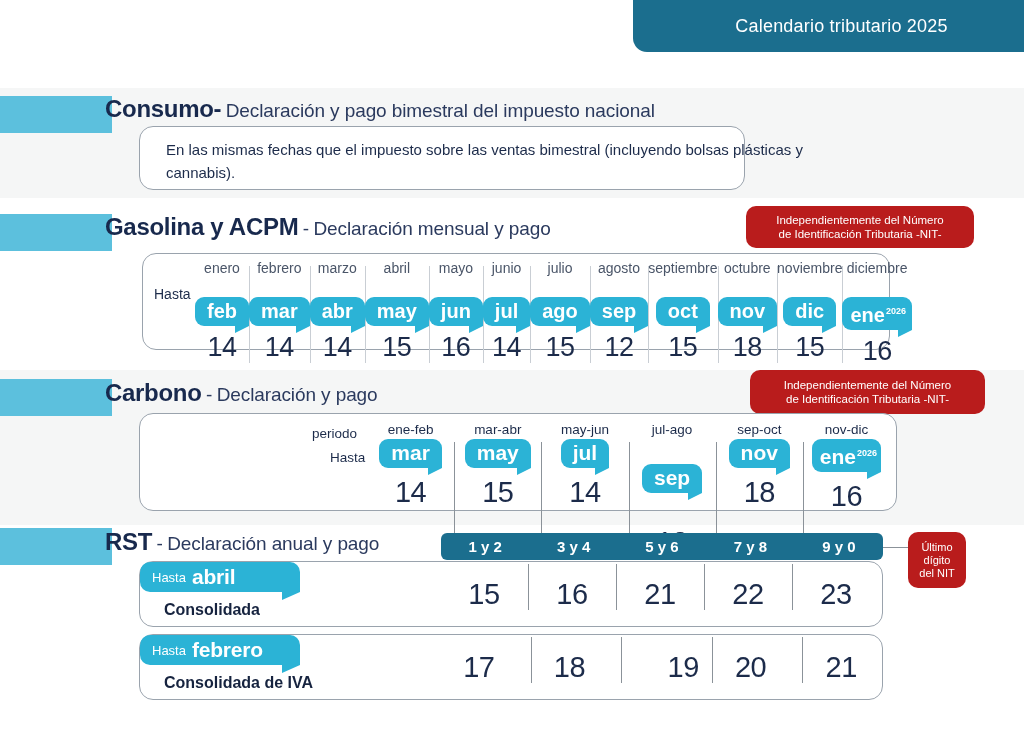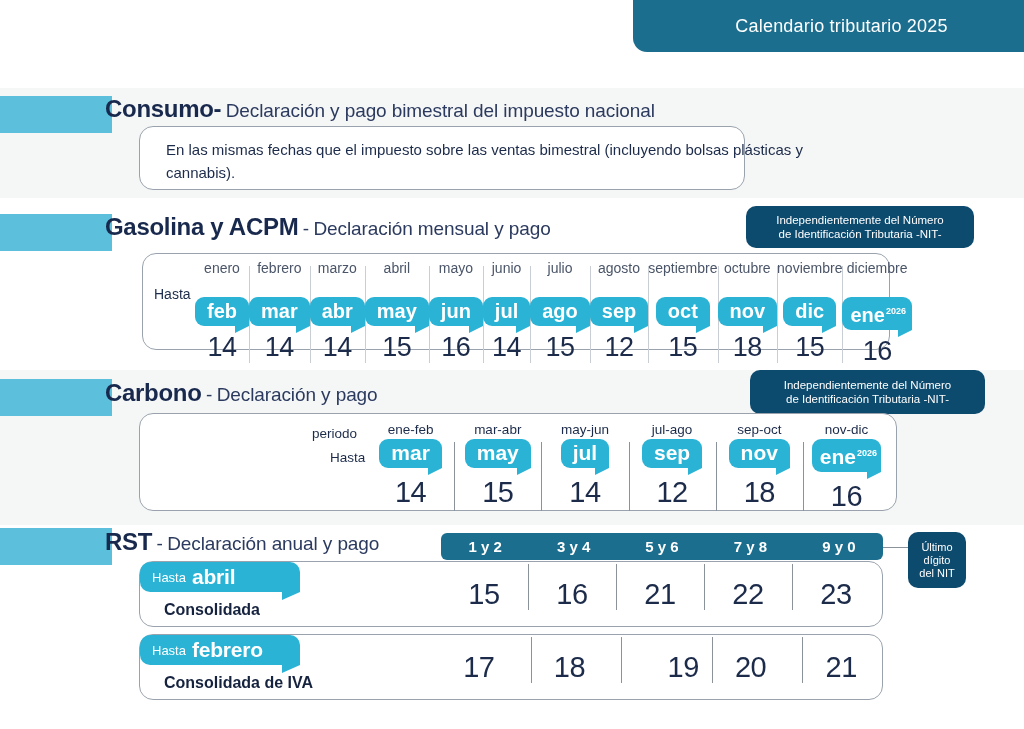--- a/index.html
+++ b/index.html
@@ -39,21 +39,21 @@
   }
 
   
   .card{
     position:absolute;background:#ffffff;border:1px solid #9aa3ad;border-radius:14px;
     box-sizing:border-box;
   }
 
   
   .nit-note{
-    position:absolute;background:#0c4a6e;border-radius:10px;
+    position:absolute;background:#b91c1c;border-radius:10px;
     color:#ffffff;font-size:11.5px;line-height:14px;text-align:center;
     display:flex;flex-direction:column;align-items:center;justify-content:center;
     padding:4px 10px;box-sizing:border-box;
   }
 
   
   .mbadge{
     position:relative;display:inline-block;background:#2bb3d6;
     color:#ffffff;font-weight:bold;font-size:20px;line-height:26px;
     padding:1px 12px 2px 12px;border-radius:9px 9px 0 9px;
@@ -240,21 +240,21 @@
       <div class="ccol" style="flex: 1 1 0%;">
         <div class="cperiod">mar-abr</div>
         <div class="mbadge" style="font-size: 21px;">may</div>
         <div class="cday">15</div>
       </div>
       <div class="ccol" style="flex: 1 1 0%;">
         <div class="cperiod">may-jun</div>
         <div class="mbadge" style="font-size: 21px;">jul</div>
         <div class="cday">14</div>
       </div>
-      <div class="ccol" style="flex: 1 1 0%;">
+      <div class="ccol" style="flex: 1 1 0%; gap: 25px;">
         <div class="cperiod">jul-ago</div>
         <div class="mbadge" style="font-size: 21px;">sep</div>
         <div class="cday">12</div>
       </div>
       <div class="ccol" style="flex: 1 1 0%;">
         <div class="cperiod">sep-oct</div>
         <div class="mbadge" style="font-size: 21px;">nov</div>
         <div class="cday">18</div>
       </div>
       <div class="ccol" style="flex: 1 1 0%;">

